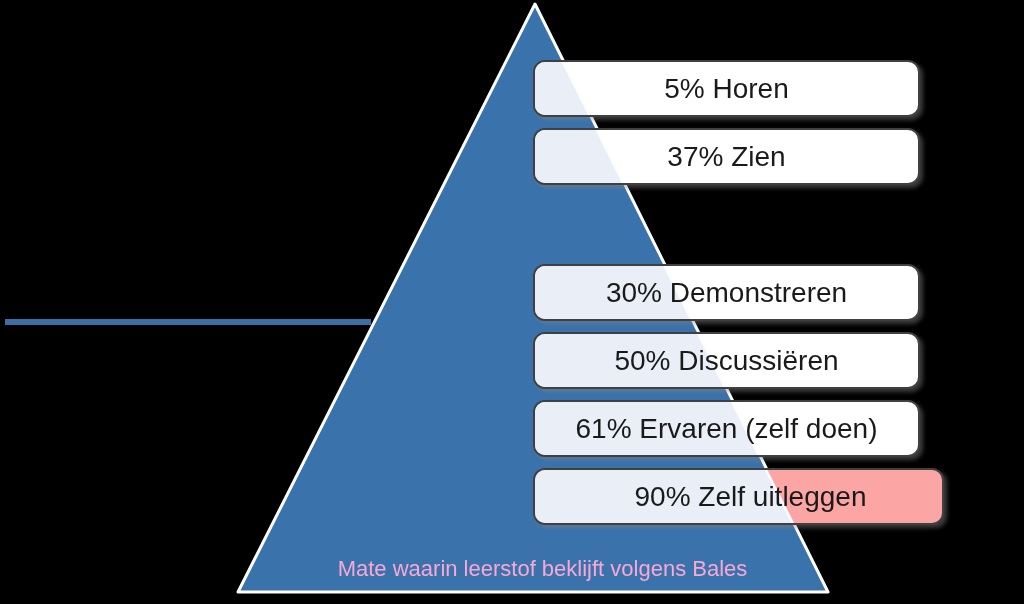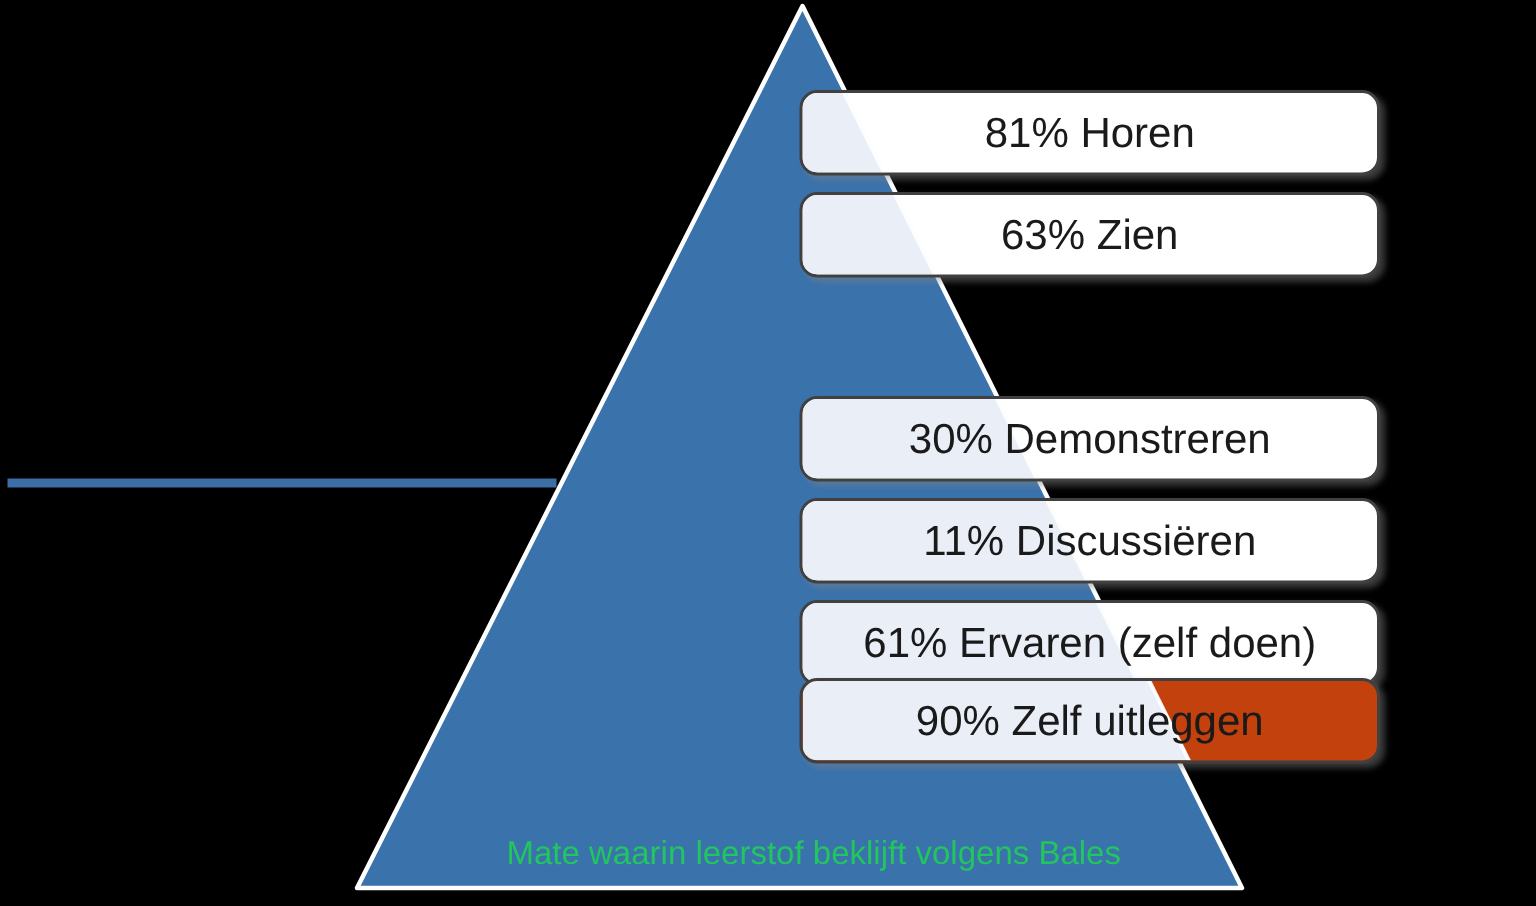--- a/index.html
+++ b/index.html
@@ -84,43 +84,43 @@
 
   <svg id="pyramid-svg" viewBox="0 0 1024 604" xmlns="http://www.w3.org/2000/svg">
     <polygon points="535,4 828,592 238,592" fill="#3a72ac" stroke="#ffffff" stroke-width="3" stroke-linejoin="round"></polygon>
   </svg>
 
   <div class="divider-line" style="background: rgb(58, 110, 165);"></div>
 
   <div class="level" style="top: 60px; background: rgb(255, 255, 255); border-color: rgb(64, 64, 64);">
     <div class="tint" style="background: rgb(233, 238, 247); clip-path: polygon(0px 0px, 28.9px 0px, 55.3px 100%, 0px 100%);"></div>
     <div class="tint-edge" style="clip-path: polygon(26.4px 0px, 29.4px 0px, 55.8px 100%, 52.8px 100%);"></div>
-    <span class="label">81% Horen</span>
+    <span class="label">5% Horen</span>
   </div>
   <div class="level" style="top: 128px; background: rgb(255, 255, 255); border-color: rgb(64, 64, 64);">
     <div class="tint" style="background: rgb(233, 238, 247); clip-path: polygon(0px 0px, 62.8px 0px, 89.2px 100%, 0px 100%);"></div>
     <div class="tint-edge" style="clip-path: polygon(60.3px 0px, 63.3px 0px, 89.7px 100%, 86.7px 100%);"></div>
-    <span class="label">63% Zien</span>
+    <span class="label">37% Zien</span>
   </div>
   <div class="level" style="top: 264px; background: rgb(255, 255, 255); border-color: rgb(64, 64, 64); text-align: center;">
     <div class="tint" style="background: rgb(233, 238, 247); clip-path: polygon(0px 0px, 130.6px 0px, 157px 100%, 0px 100%);"></div>
     <div class="tint-edge" style="clip-path: polygon(128.1px 0px, 131.1px 0px, 157.5px 100%, 154.5px 100%);"></div>
     <span class="label">30% Demonstreren</span>
   </div>
   <div class="level" style="top: 332px; background: rgb(255, 255, 255); border-color: rgb(64, 64, 64);">
     <div class="tint" style="background: rgb(233, 238, 247); clip-path: polygon(0px 0px, 164.4px 0px, 190.8px 100%, 0px 100%);"></div>
     <div class="tint-edge" style="clip-path: polygon(161.9px 0px, 164.9px 0px, 191.3px 100%, 188.3px 100%);"></div>
-    <span class="label">11% Discussiëren</span>
+    <span class="label">50% Discussiëren</span>
   </div>
   <div class="level" style="top: 400px; background: rgb(255, 255, 255); border-color: rgb(64, 64, 64);">
     <div class="tint" style="background: rgb(233, 238, 247); clip-path: polygon(0px 0px, 198.3px 0px, 224.7px 100%, 0px 100%);"></div>
     <div class="tint-edge" style="clip-path: polygon(195.8px 0px, 198.8px 0px, 225.2px 100%, 222.2px 100%);"></div>
     <span class="label">61% Ervaren (zelf doen)</span>
   </div>
-  <div class="level" style="top: 452px; background: #c2410c; border-color: rgb(64, 64, 64);">
+  <div class="level" style="top: 468px; background: #fca5a5; border-color: rgb(64, 64, 64); padding-left: 24px;">
     <div class="tint" style="background: rgb(233, 238, 247); clip-path: polygon(0px 0px, 232.2px 0px, 258.6px 100%, 0px 100%);"></div>
     <div class="tint-edge" style="clip-path: polygon(229.7px 0px, 232.7px 0px, 259.1px 100%, 256.1px 100%);"></div>
     <span class="label">90% Zelf uitleggen</span>
   </div>
 
-  <div class="caption" style="color: #22c55e;">Mate waarin leerstof beklijft volgens Bales</div>
+  <div class="caption" style="color: #f9a8d4;">Mate waarin leerstof beklijft volgens Bales</div>
 
 </div>
 
 </body></html>

